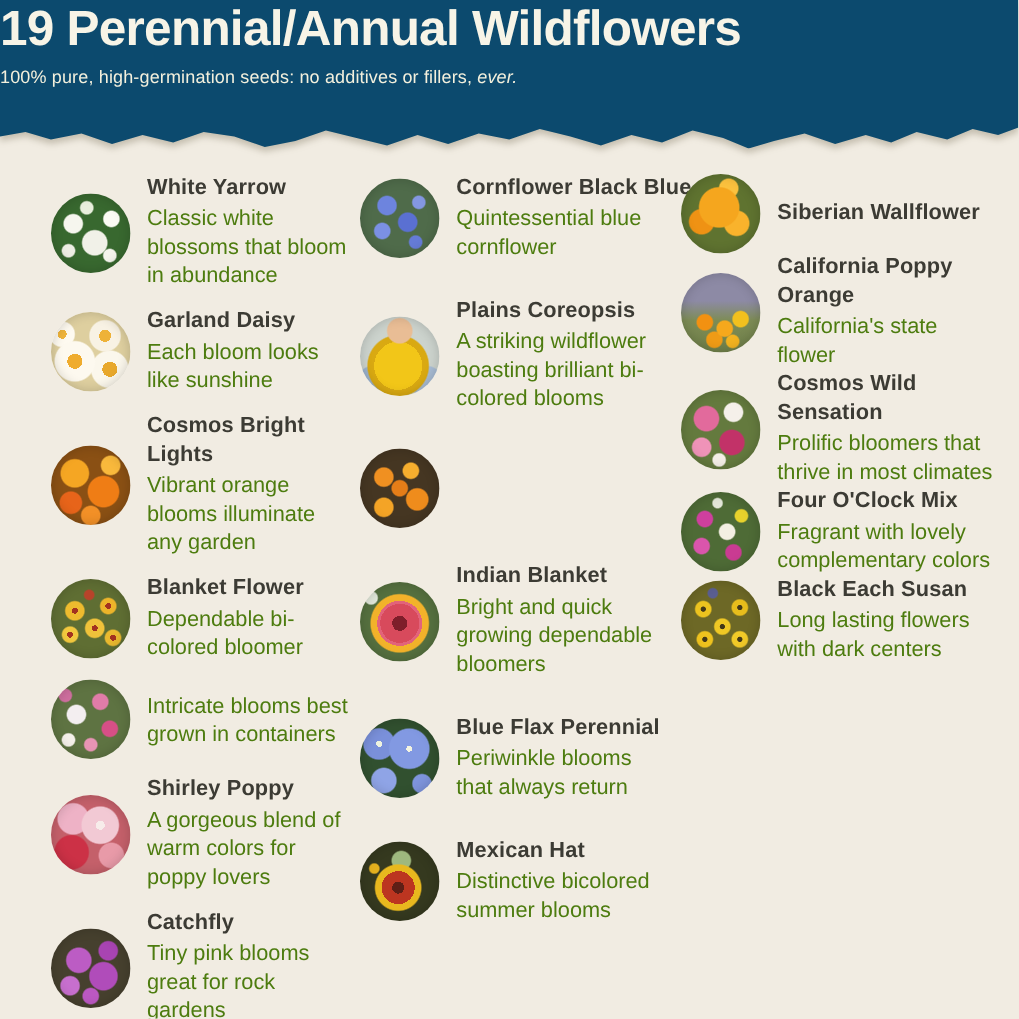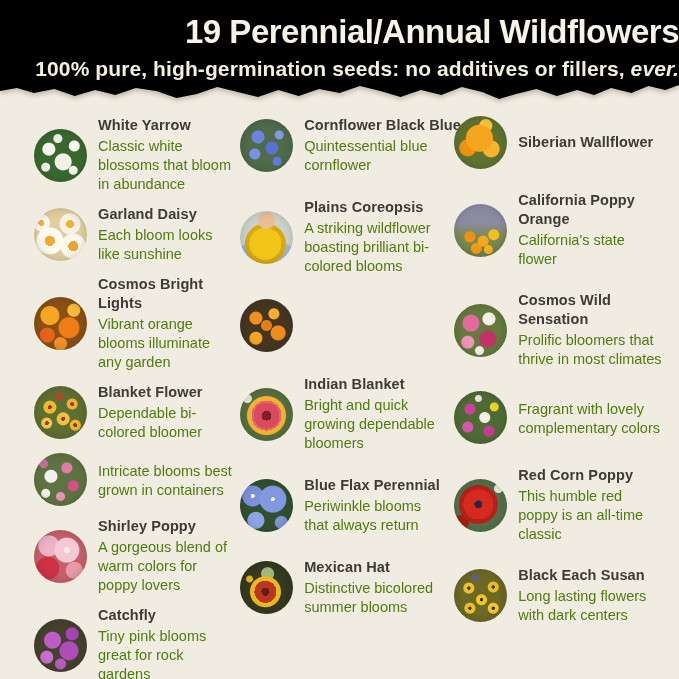--- a/index.html
+++ b/index.html
@@ -5,44 +5,44 @@
   html,body{margin:0;padding:0;}
   body{
     width:679px;height:679px;overflow:hidden;
     background:#f1ece2;
     font-family:"Liberation Sans", sans-serif;
     -webkit-font-smoothing:antialiased;
   }
   
   .tear-wrap{filter:drop-shadow(0 3px 2px rgba(96,86,58,.30));}
   .header{
-    width:679px;height:102px;background:#000000;
-    text-align:right;box-sizing:border-box;padding-top:13px;
+    width:679px;height:102px;background:#0c4a6e;
+    text-align:left;box-sizing:border-box;
     clip-path:polygon(0 0,100% 0,100% 85px,98% 90px,95.5% 86px,93% 93px,90% 88px,
       87.5% 95px,85% 90px,82% 96px,79% 89px,76% 94px,73.5% 99px,71% 92px,68% 87px,
       65% 95px,62% 90px,59% 97px,56% 91px,53% 86px,50% 93px,47% 89px,44% 96px,
       41% 90px,38% 97px,35% 92px,32% 87px,29% 94px,26% 98px,23% 91px,20% 88px,
       17% 95px,14% 90px,11% 96px,8% 89px,5% 93px,2.5% 88px,0 91px);
   }
   .header h1{
     margin:0;color:#f7f4e7;font-size:33px;font-weight:700;letter-spacing:-.5px;
   }
   .header p{
-    margin:6px 0 0 0;color:#f3f0dd;font-size:21px;font-weight:700;letter-spacing:.1px;
+    margin:6px 0 0 0;color:#f3f0dd;font-size:12px;font-weight:400;letter-spacing:.1px;
   }
   .header p em{font-style:italic;}
   
   .grid{
     display:flex;box-sizing:border-box;
     padding:14px 14px 10px 34px;gap:8px;height:577px;
   }
   .col{display:flex;flex-direction:column;}
   .col-0{width:204px;gap:11px;}
   .col-1{width:206px;gap:23px;}
-  .col-2{width:217px;gap:22px;}
+  .col-2{width:217px;}
   .entry{display:flex;align-items:center;gap:11px;}
   .photo{
     width:53px;height:53px;border-radius:50%;flex-shrink:0;
     box-shadow:inset 0 0 8px rgba(0,0,0,.18);
   }
   .txt{flex:1;min-width:0;}
   .name{
     color:#3c3b34;font-weight:700;font-size:14.5px;line-height:19px;
     white-space:pre;letter-spacing:.1px;
   }
@@ -278,28 +278,22 @@
     <div class="photo p-cosmos-wild-sensation" aria-label="pink, crimson and white cosmos flowers"></div>
     <div class="txt">
       <div class="name">Cosmos Wild
 Sensation</div>
       <div class="desc">Prolific bloomers that thrive in most climates</div>
     </div>
   </div>
       <div class="entry">
     <div class="photo p-four-oclock-mix" aria-label="mixed magenta, white and yellow four o'clock flowers"></div>
     <div class="txt">
+      <div class="name">Four O'Clock Mix</div>
       <div class="desc">Fragrant with lovely complementary colors</div>
-    </div>
-  </div>
-      <div class="entry">
-    <div class="photo p-red-corn-poppy" aria-label="red corn poppy with dark center"></div>
-    <div class="txt">
-      <div class="name">Red Corn Poppy</div>
-      <div class="desc">This humble red poppy is an all-time classic</div>
     </div>
   </div>
       <div class="entry">
     <div class="photo p-black-eyed-susan" aria-label="mass of yellow black eyed susans"></div>
     <div class="txt">
       <div class="name">Black Each Susan</div>
       <div class="desc">Long lasting flowers with dark centers</div>
     </div>
   </div>
     </div>

